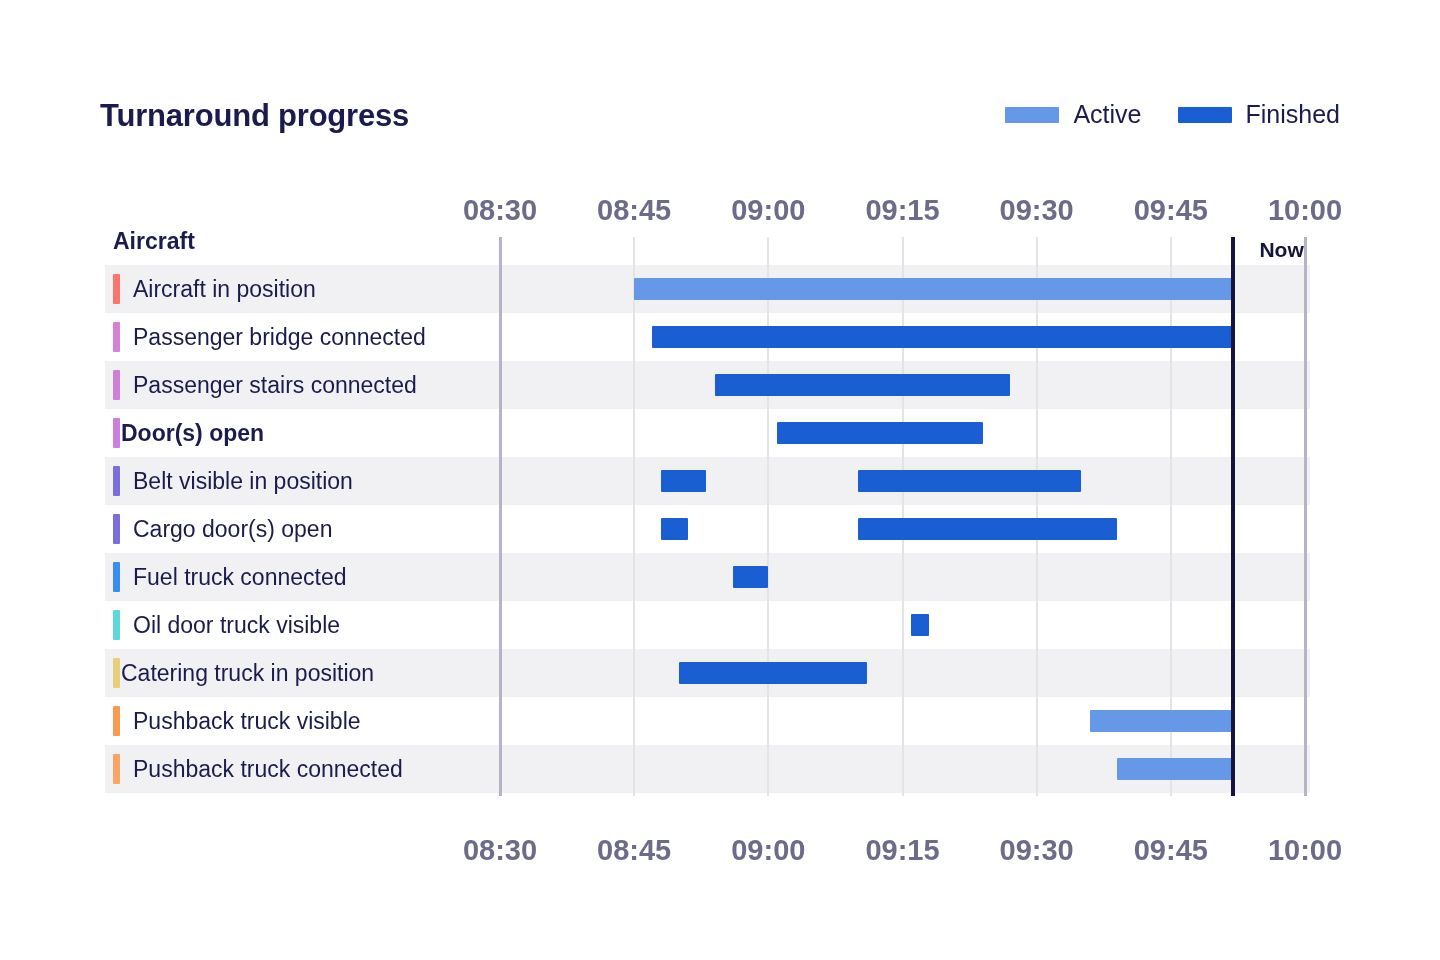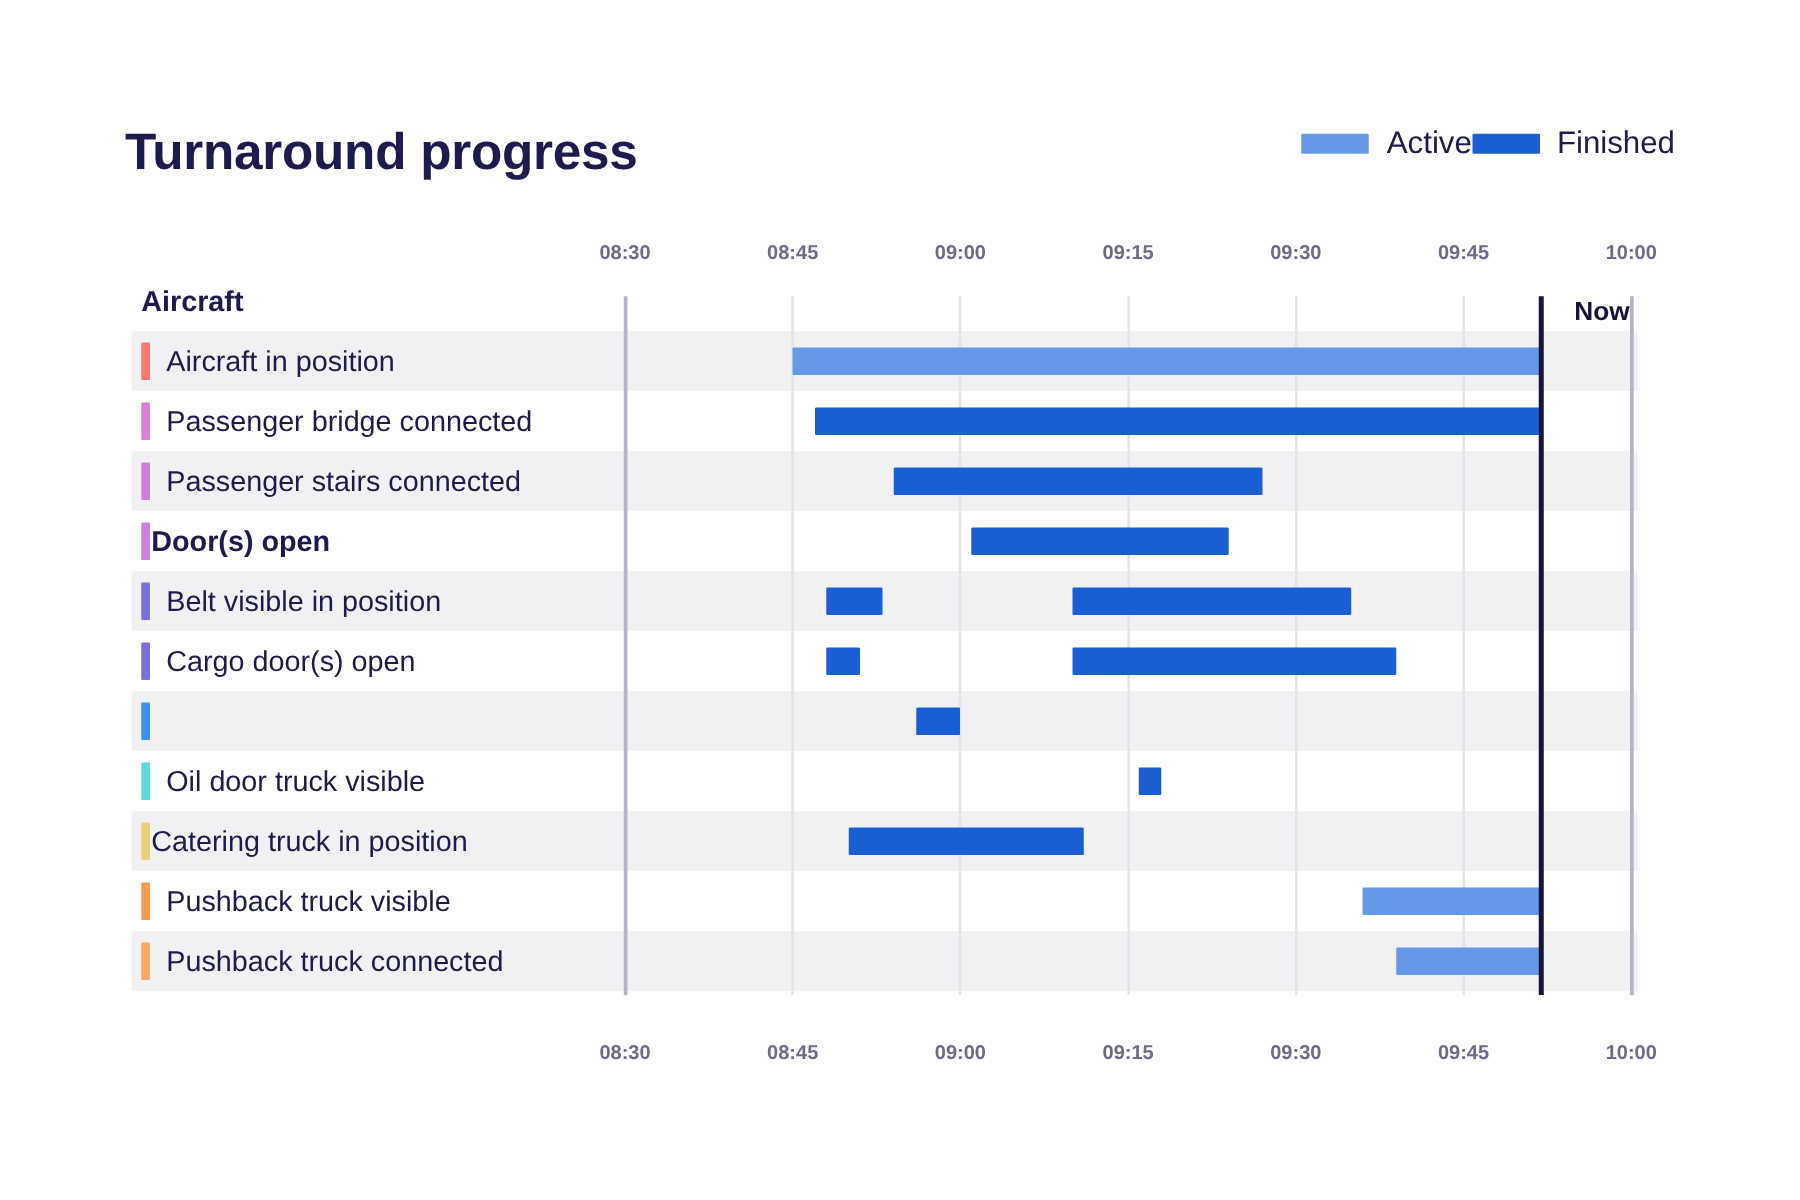--- a/index.html
+++ b/index.html
@@ -20,33 +20,34 @@
     left: 0; top: 0;
     width: 1440px;
     height: 960px;
   }
 
   
   .chart-title {
     position: absolute;
     left: 100px;
     top: 98px;
-    font-size: 41px;
+    font-size: 31px;
     font-weight: bold;
     color: #1b1b4d;
     letter-spacing: -0.2px;
     white-space: nowrap;
   }
 
   .legend {
     position: absolute;
     right: 100px;
     top: 100px;
     display: flex;
     align-items: center;
+    gap: 36px;
   }
   .legend-item {
     display: flex;
     align-items: center;
     gap: 14px;
   }
   .legend-swatch {
     width: 54px;
     height: 16px;
     border-radius: 1px;
@@ -62,21 +63,21 @@
     position: absolute;
     left: 0;
     width: 1440px;
     height: 30px;
   }
   .axis-top { top: 194px; }
   .axis-bottom { top: 834px; }
 
   .tick-label {
     position: absolute;
-    font-size: 16px;
+    font-size: 29px;
     font-weight: bold;
     color: #6c6c8a;
     transform: translateX(-50%);
     white-space: nowrap;
   }
 
   
   .plot {
     position: absolute;
     left: 105px;
@@ -232,20 +233,21 @@
         <div class="bar" title="Door(s) open 09:01–09:24" style="left: 672.278px; width: 205.722px; top: 194px; background: rgb(26, 94, 212);"></div>
         <div class="row-chip" style="left: 8px; top: 238px; background: rgb(123, 111, 220);"></div>
         <div class="row-label" style="left: 28px; top: 240px;">Belt visible in position</div>
         <div class="bar" title="Belt loader in position 08:48–08:53" style="left: 556px; width: 44.7222px; top: 242px; background: rgb(26, 94, 212);"></div>
         <div class="bar" title="Belt loader in position 09:10–09:35" style="left: 752.778px; width: 223.611px; top: 242px; background: rgb(26, 94, 212);"></div>
         <div class="row-chip" style="left: 8px; top: 286px; background: rgb(123, 111, 220);"></div>
         <div class="row-label" style="left: 28px; top: 288px;">Cargo door(s) open</div>
         <div class="bar" title="Cargo door(s) open 08:48–08:51" style="left: 556px; width: 26.8333px; top: 290px; background: rgb(26, 94, 212);"></div>
         <div class="bar" title="Cargo door(s) open 09:10–09:39" style="left: 752.778px; width: 259.389px; top: 290px; background: rgb(26, 94, 212);"></div>
         <div class="row-chip" style="left: 8px; top: 334px; background: rgb(58, 142, 240);"></div>
+        <div class="row-label" style="left: 28px; top: 336px;">Fuel truck connected</div>
         <div class="bar" title="Fuel truck connected 08:56–09:00" style="left: 627.556px; width: 35.7778px; top: 338px; background: rgb(26, 94, 212);"></div>
         <div class="row-chip" style="left: 8px; top: 382px; background: rgb(94, 216, 220);"></div>
         <div class="row-label" style="left: 28px; top: 384px;">Oil door truck visible</div>
         <div class="bar" title="Oil check truck visible 09:16–09:18" style="left: 806.444px; width: 17.8889px; top: 386px; background: rgb(26, 94, 212);"></div>
         <div class="row-chip" style="left: 8px; top: 430px; background: rgb(232, 208, 122);"></div>
         <div class="row-label" style="left: 16px; top: 432px;">Catering truck in position</div>
         <div class="bar" title="Catering truck in position 08:50–09:11" style="left: 573.889px; width: 187.833px; top: 434px; background: rgb(26, 94, 212);"></div>
         <div class="row-chip" style="left: 8px; top: 478px; background: rgb(248, 154, 80);"></div>
         <div class="row-label" style="left: 28px; top: 480px;">Pushback truck visible</div>
         <div class="bar" title="Pushback truck visible 09:36–09:52" style="left: 985.333px; width: 143.111px; top: 482px; background: rgb(102, 152, 232);"></div>

